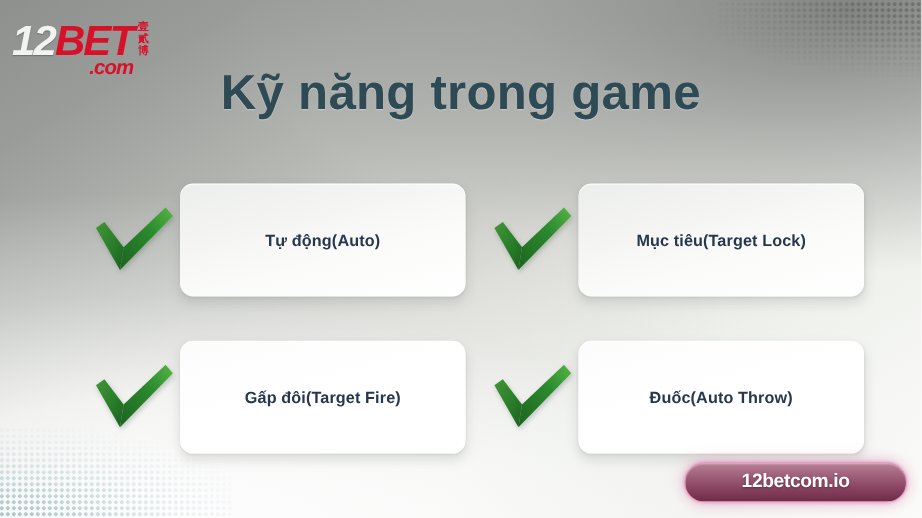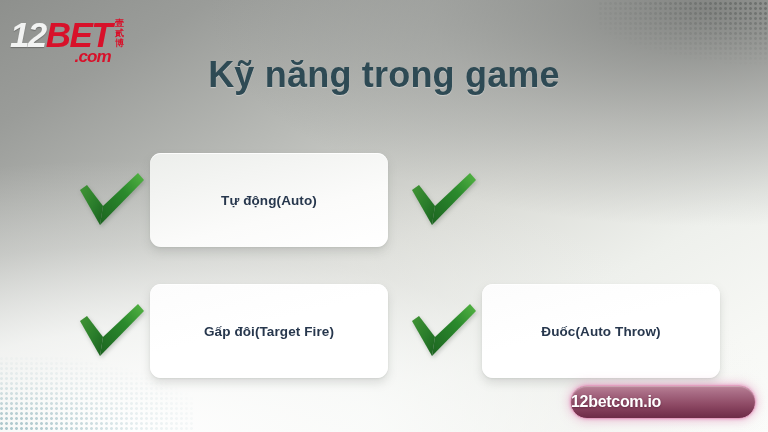--- a/index.html
+++ b/index.html
@@ -114,21 +114,21 @@
 
   
   #title {
     position: absolute;
     left: 0;
     right: 0;
     top: 54px;
     text-align: center;
     font-family: "Liberation Sans", sans-serif;
     font-weight: bold;
-    font-size: 36px;
+    font-size: 41px;
     letter-spacing: 0.2px;
     color: #2e4a54;
     text-shadow: 0 1px 1px rgba(255,255,255,0.35);
   }
 
   
   #cards {
     position: absolute;
     left: 78px;
     top: 152px;
@@ -190,21 +190,21 @@
     height: 34px;
     border-radius: 17px;
     background: linear-gradient(180deg, #b98296 0%, #a76a83 22%, #8e4a65 58%, #7a3652 84%, #6d2c47 100%);
     border: 1.6px solid #e39fc0;
     box-shadow:
       0 0 12px rgba(226,150,190,0.75),
       0 0 3px rgba(226,150,190,0.9),
       inset 0 1px 1px rgba(255,255,255,0.30);
     display: flex;
     align-items: center;
-    justify-content: flex-start;
+    justify-content: center;
     box-sizing: border-box;
   }
   #badge-label {
     font-family: "Liberation Sans", sans-serif;
     font-weight: bold;
     font-size: 16px;
     color: #ffffff;
     letter-spacing: -0.3px;
     text-shadow: 0 1px 2px rgba(70,20,45,0.55);
   }
@@ -259,20 +259,23 @@
     </div>
 
     <div class="item row1">
       <span class="check">
         <svg viewBox="0 0 74 74" width="74" height="74" aria-hidden="true">
           <path d="M4 27 L11 22 L27 43 L24 62 Z" fill="url(#ck1a)"></path>
           <path d="M24 62 L27 43 L62 10 L68 17 Z" fill="url(#ck1b)"></path>
           <path d="M4 27 L11 22 L27 43 L24 62 Z" fill="rgba(0,0,0,0.10)"></path>
         </svg>
       </span>
+      <div class="card">
+        <span class="card-label">Mục tiêu(Target Lock)</span>
+      </div>
     </div>
 
     <div class="item row2">
       <span class="check">
         <svg viewBox="0 0 74 74" width="74" height="74" aria-hidden="true">
           <path d="M4 27 L11 22 L27 43 L24 62 Z" fill="url(#ck1a)"></path>
           <path d="M24 62 L27 43 L62 10 L68 17 Z" fill="url(#ck1b)"></path>
           <path d="M4 27 L11 22 L27 43 L24 62 Z" fill="rgba(0,0,0,0.10)"></path>
         </svg>
       </span>

